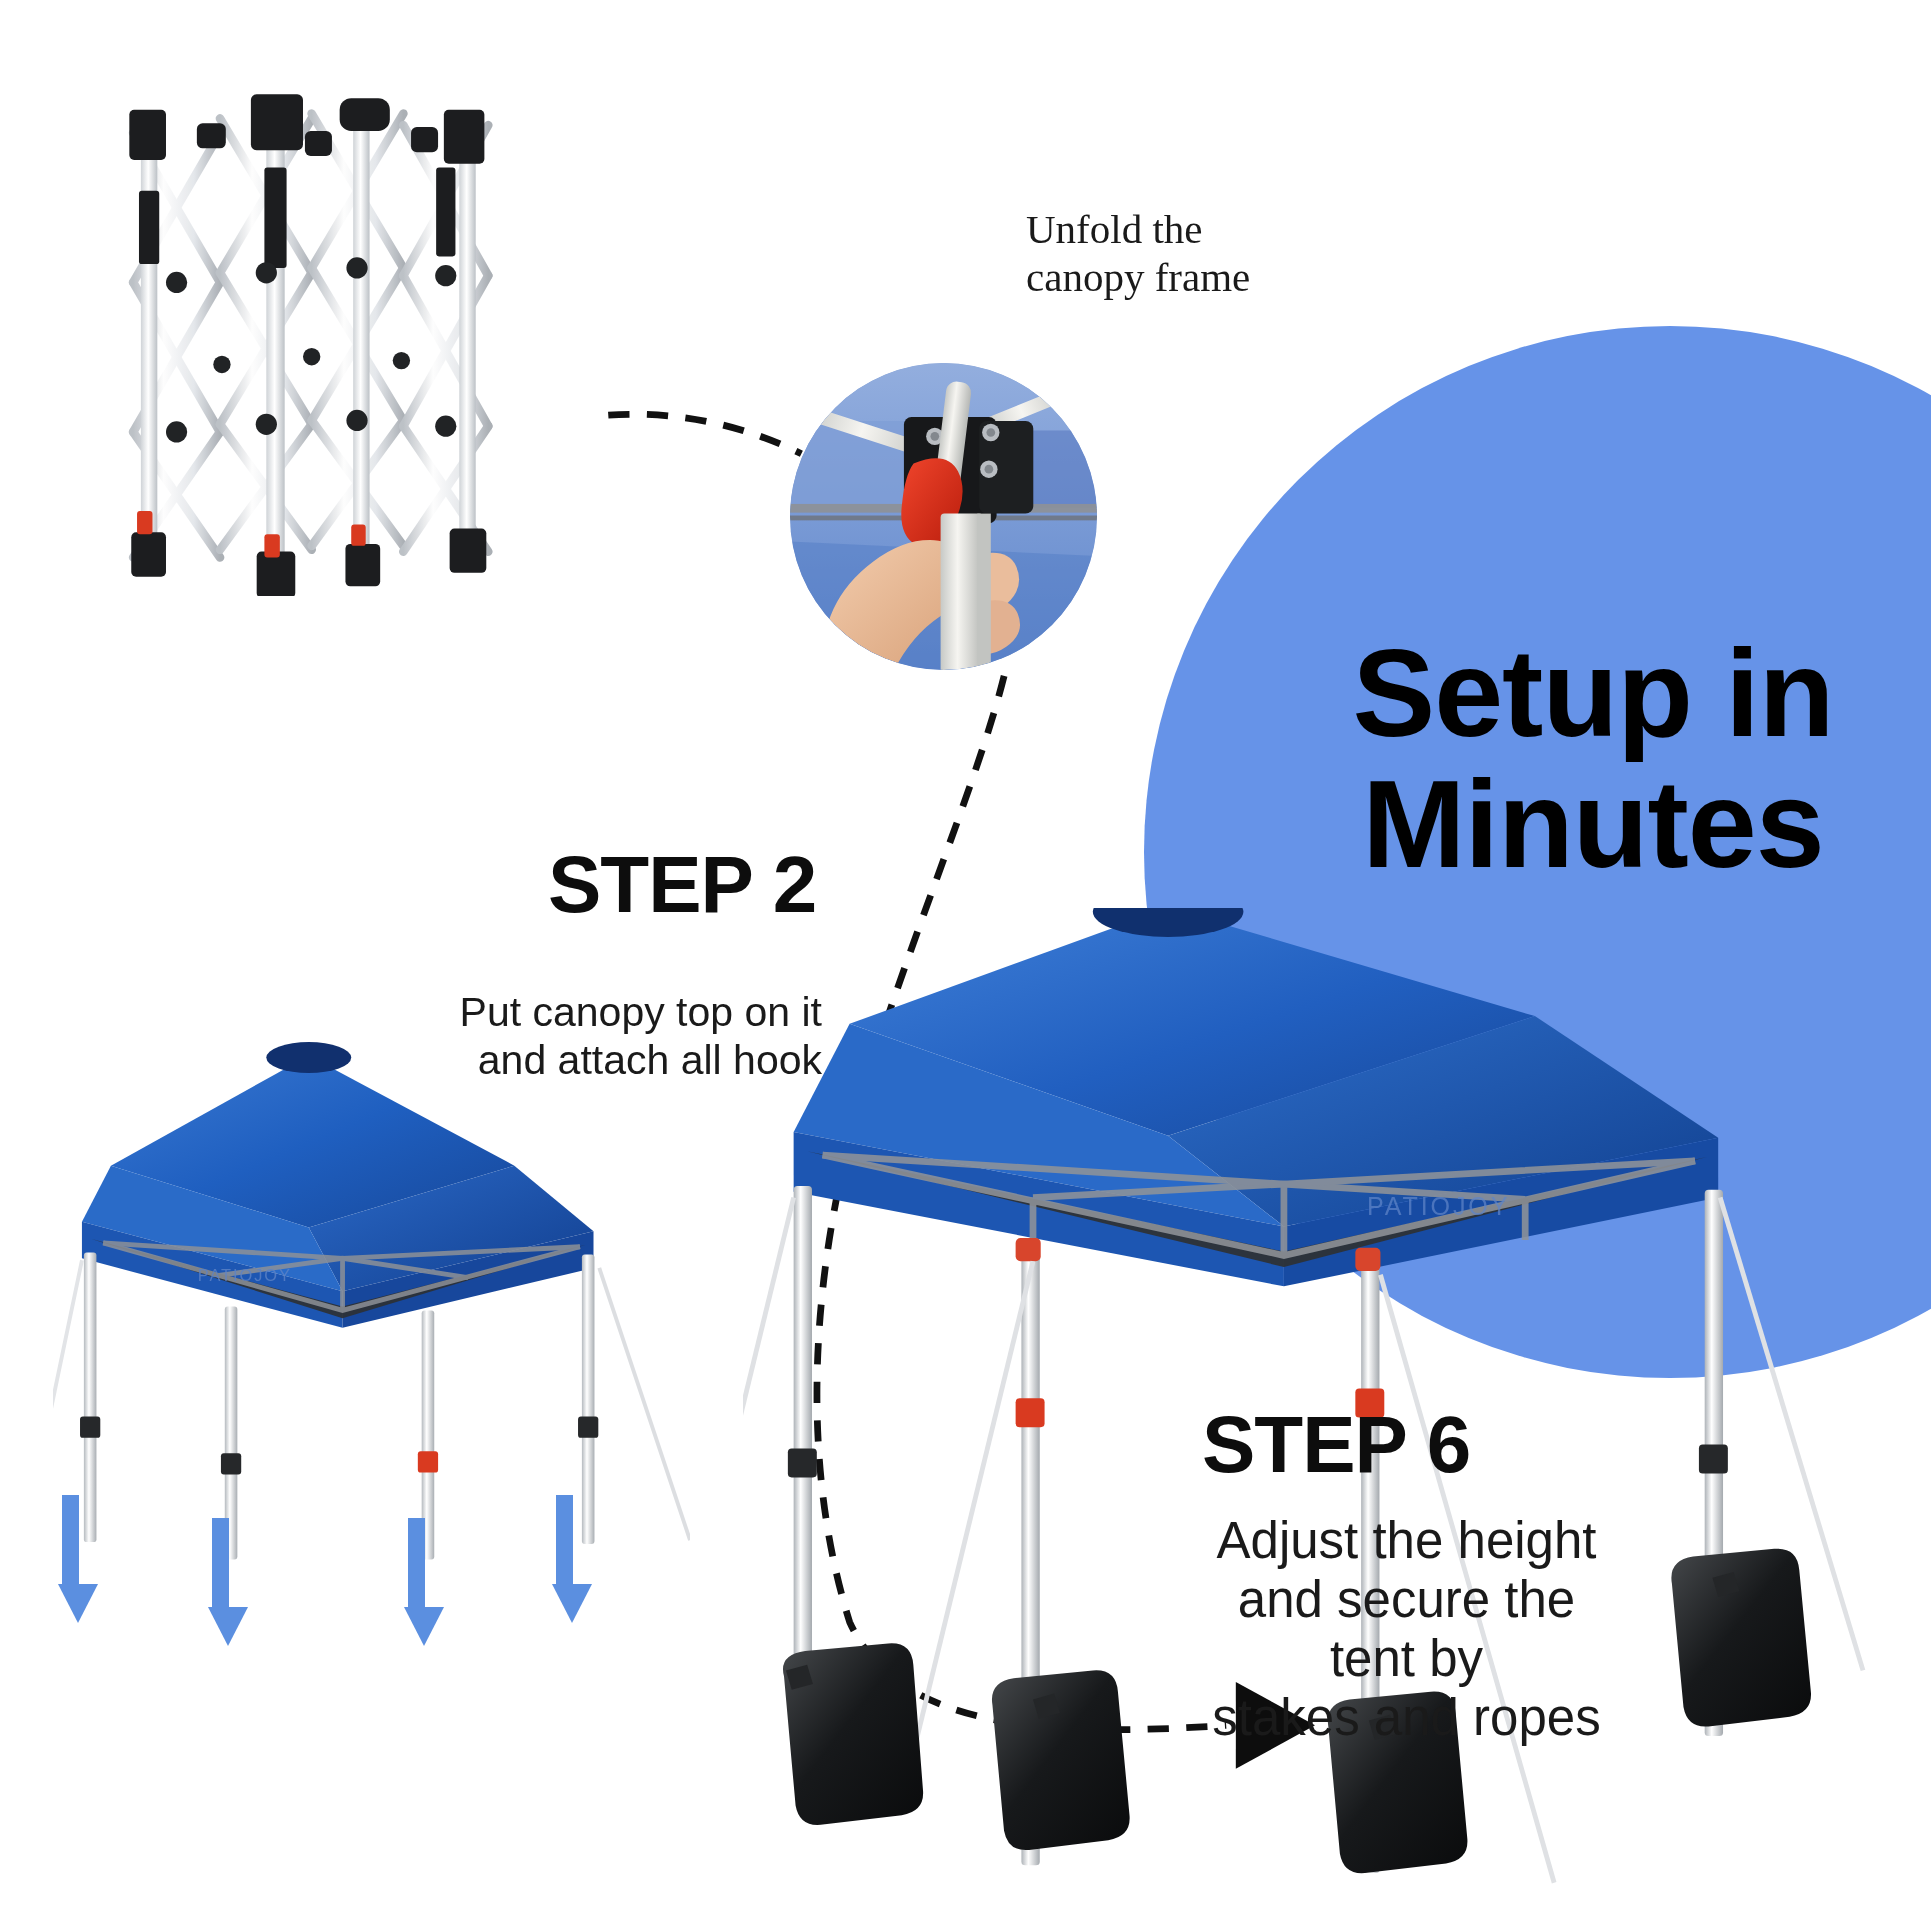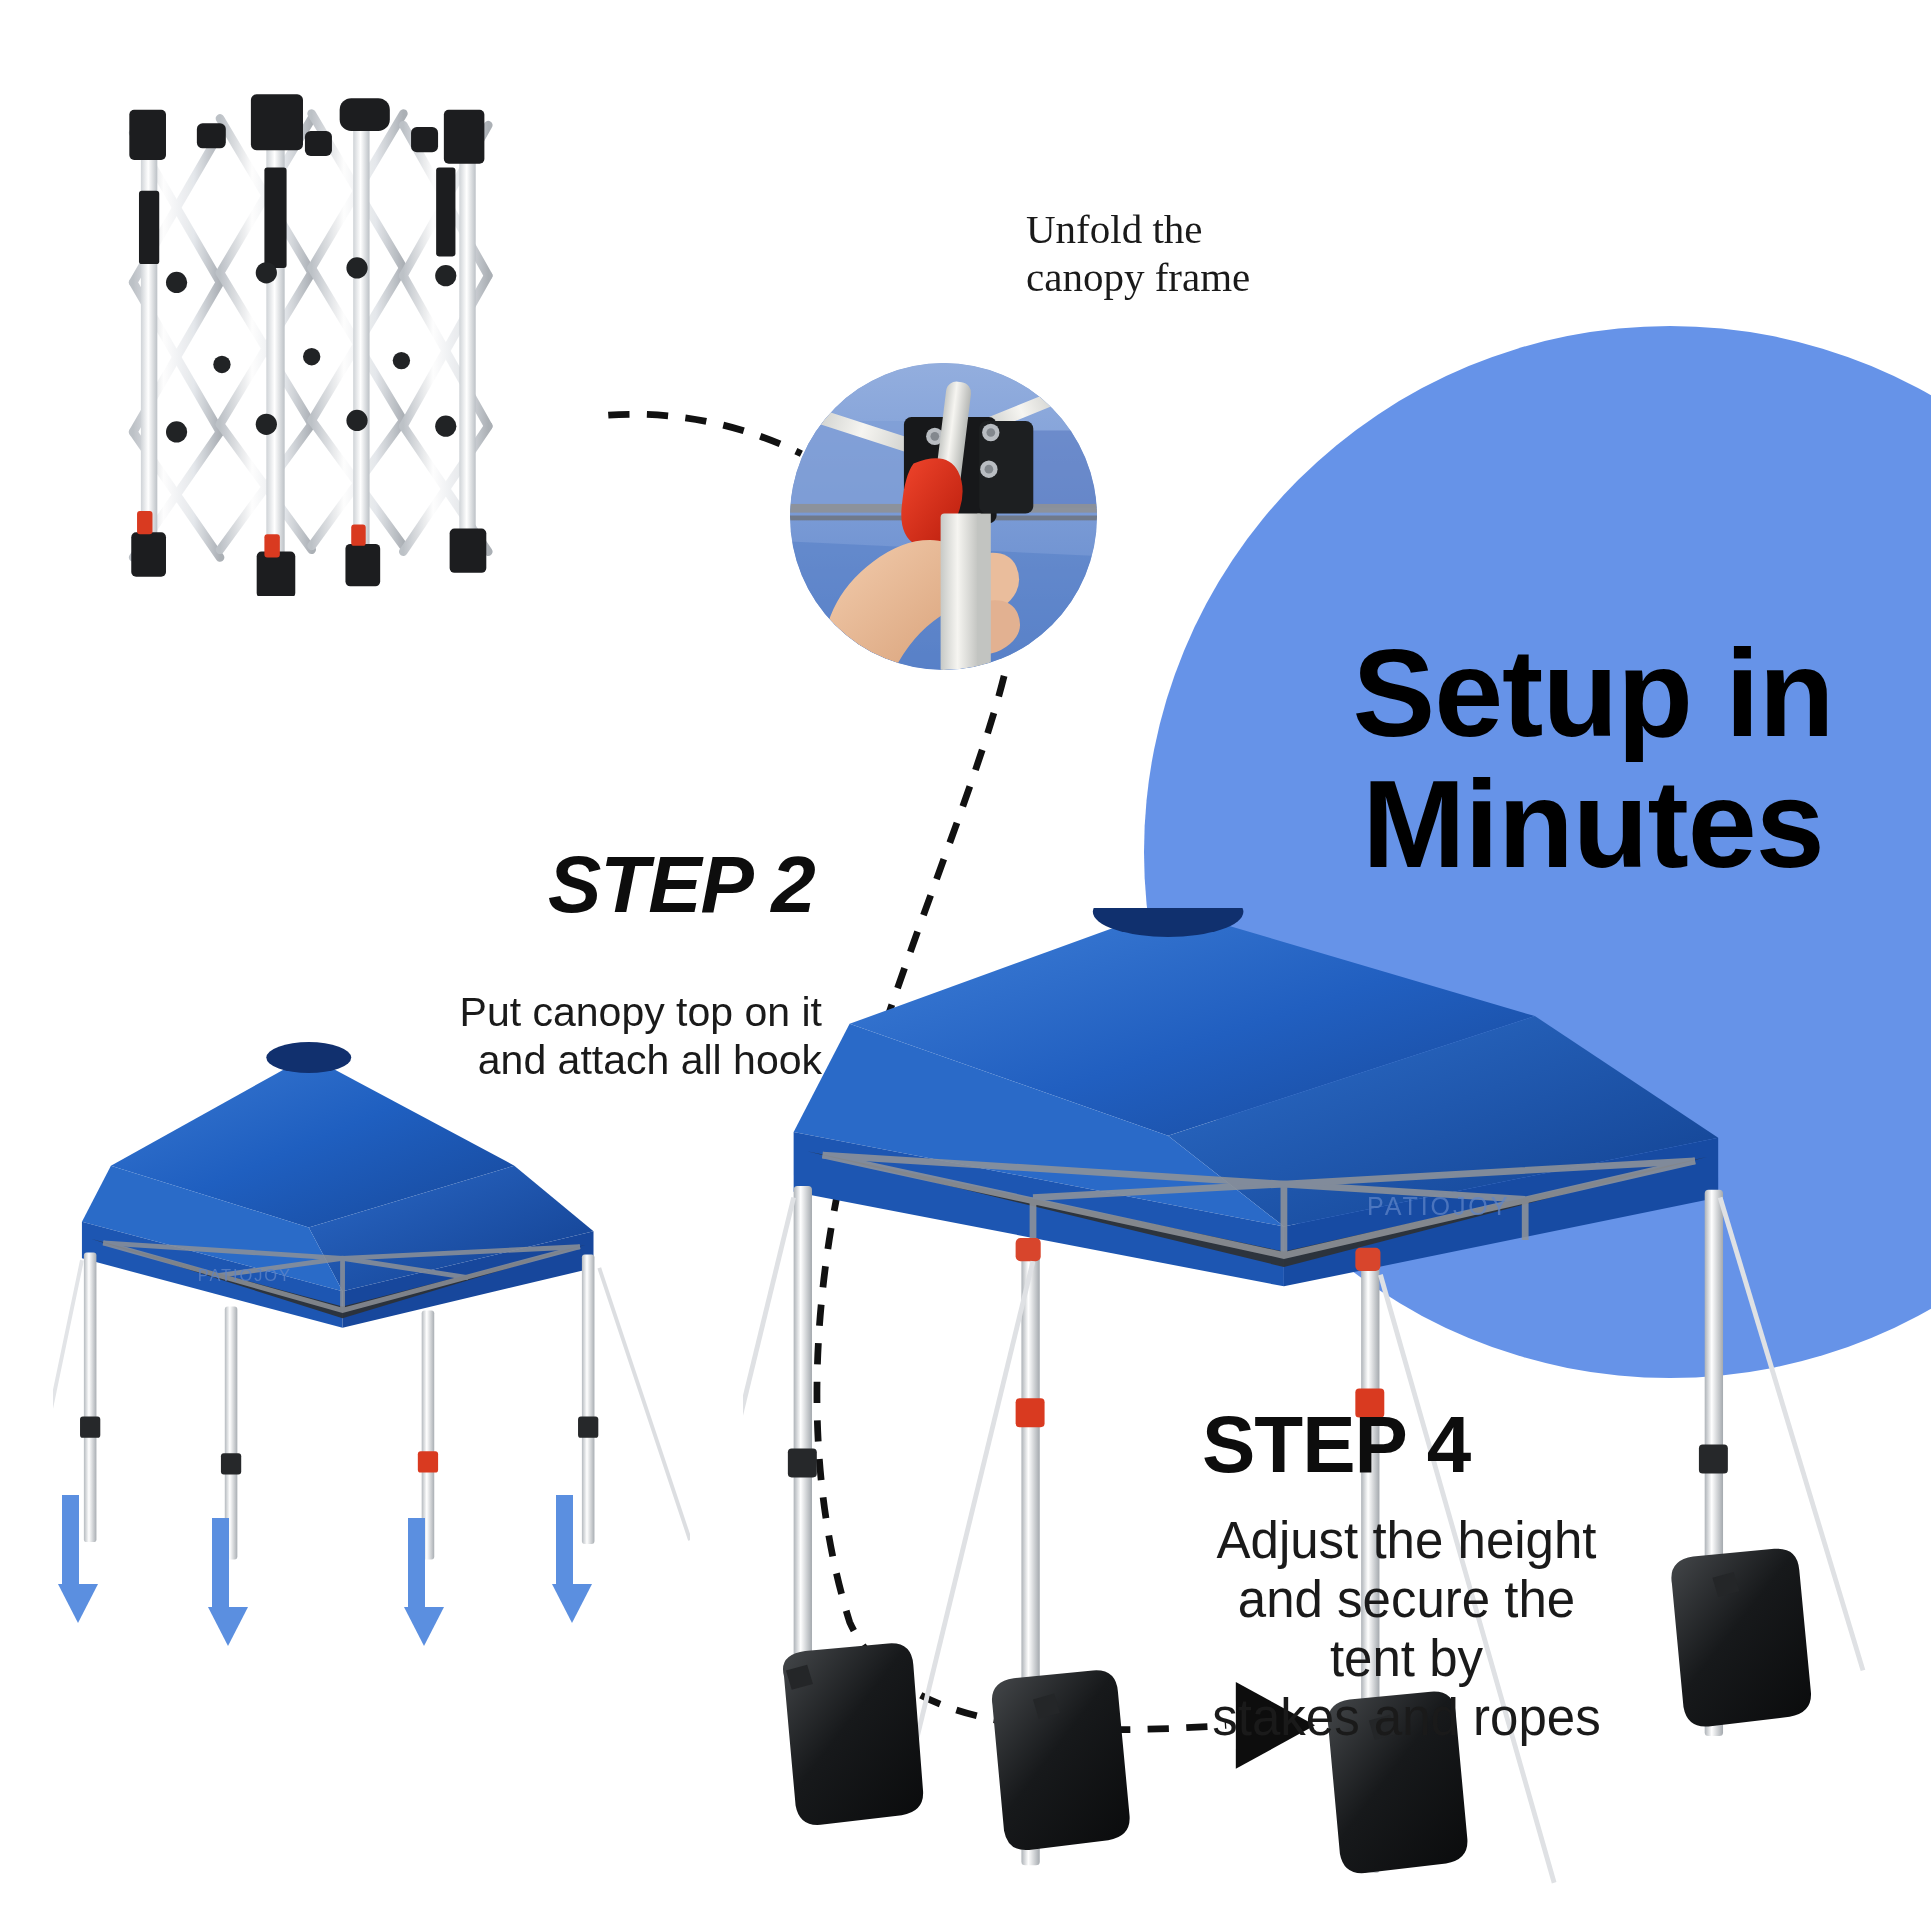--- a/index.html
+++ b/index.html
@@ -8,21 +8,21 @@
   .stage{position:absolute;inset:0;width:1931px;height:1931px;}
   .abs{position:absolute;}
 
   
   .step-num{font-weight:bold;letter-spacing:-1px;color:#0d0d0d;line-height:1;white-space:nowrap;}
   .step-desc{color:#1a1a1a;line-height:1.16;font-weight:400;}
 
   #step1-num{left:734px;top:198px;font-size:80px;}
   #step1-desc{left:1026px;top:205px;font-size:41px;line-height:1.18;font-family:Liberation Serif, serif;}
 
-  #step2-num{left:548px;top:845px;font-size:80px;font-style:italic;}
+  #step2-num{left:548px;top:845px;font-size:80px;}
   #step2-desc{left:436px;top:989px;font-size:41px;text-align:right;width:386px;}
 
   #step3-num{left:1202px;top:1405px;font-size:80px;}
   #step3-desc{left:1194px;top:1511px;font-size:51px;width:425px;text-align:center;}
 
   
   #badge-circle{left:1144px;top:326px;width:1052px;height:1052px;border-radius:50%;
       background:#6693e8;}
   #badge-text{left:1284px;top:628px;width:618px;text-align:center;color:#000000;
       font-size:124px;font-weight:bold;line-height:1.06;letter-spacing:-1px;}
@@ -368,21 +368,21 @@
     <path d="M962 700 q-4 -24 22 -28 l84 -8 q24 -2 26 22 l12 126 q2 22 -22 26 l-84 10 q-22 2 -26 -20 z" fill="url(#bag)"></path>
 
     <g fill="#242628">
       <path d="M44 790 l22 -6 l6 20 l-22 6 z"></path>
       <path d="M300 820 l22 -6 l6 20 l-22 6 z"></path>
       <path d="M648 842 l22 -6 l6 20 l-22 6 z"></path>
       <path d="M1004 694 l22 -6 l6 20 l-22 6 z"></path>
     </g>
   </svg>
 
-  <div class="abs step-num" id="step3-num">STEP 4</div>
+  <div class="abs step-num" id="step3-num">STEP 6</div>
   <div class="abs step-desc" id="step3-desc">
     <div>Adjust the height</div>
     <div>and secure the tent by</div>
     <div>stakes and ropes</div>
   </div>
 
 </div>
 
 
 </body></html>

